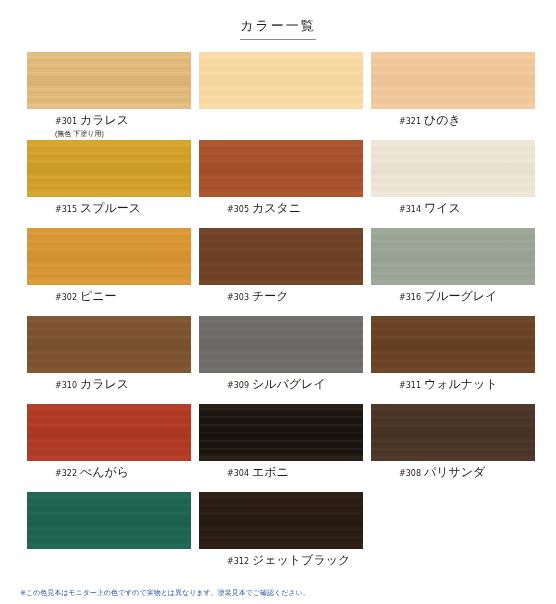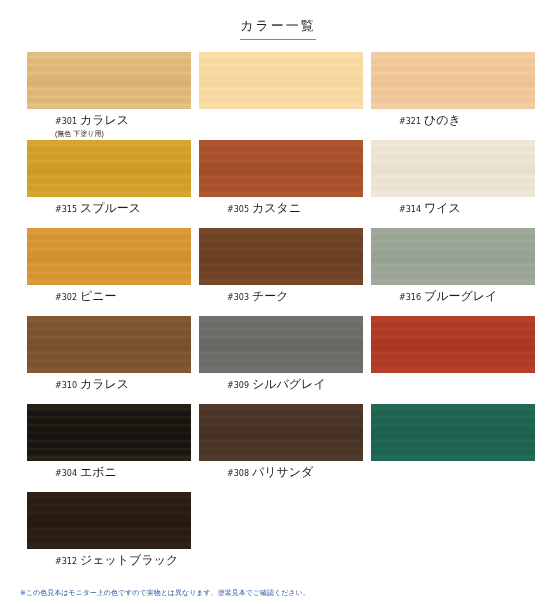--- a/index.html
+++ b/index.html
@@ -236,24 +236,42 @@
           <div class="grain" style="opacity: 0.35; background: linear-gradient(rgb(124, 123, 119) 0%, transparent 18%, transparent 42%, rgb(93, 92, 89) 52%, transparent 62%, transparent 84%, rgb(124, 123, 119) 100%);"></div>
         </div>
         <div class="labels">
           <div class="label-row">
             <span class="code">#309</span>
             <span class="name">シルバグレイ</span>
           </div>
         </div>
       </div>
       <div class="cell">
+        <div class="swatch" style="background: rgb(106, 66, 37);">
+          <div class="grain" style="background: repeating-linear-gradient(0deg, rgb(86, 52, 27) 0px, transparent 1px, transparent 3px, rgb(123, 81, 49) 4px, transparent 5px, transparent 8px);"></div>
+          <div class="grain" style="opacity: 0.35; background: linear-gradient(rgb(123, 81, 49) 0%, transparent 18%, transparent 42%, rgb(86, 52, 27) 52%, transparent 62%, transparent 84%, rgb(123, 81, 49) 100%);"></div>
+        </div>
+        <div class="labels">
+          <div class="label-row">
+            <span class="code">#311</span>
+            <span class="name">ウォルナット</span>
+          </div>
+        </div>
+      </div>
+      <div class="cell">
         <div class="swatch" style="background: rgb(176, 58, 36);">
           <div class="grain" style="background: repeating-linear-gradient(0deg, rgb(152, 48, 28) 0px, transparent 1px, transparent 3px, rgb(192, 74, 50) 4px, transparent 5px, transparent 8px);"></div>
           <div class="grain" style="opacity: 0.35; background: linear-gradient(rgb(192, 74, 50) 0%, transparent 18%, transparent 42%, rgb(152, 48, 28) 52%, transparent 62%, transparent 84%, rgb(192, 74, 50) 100%);"></div>
         </div>
+        <div class="labels">
+          <div class="label-row">
+            <span class="code">#322</span>
+            <span class="name">べんがら</span>
+          </div>
+        </div>
       </div>
       <div class="cell">
         <div class="swatch" style="background: rgb(26, 21, 16);">
           <div class="grain" style="background: repeating-linear-gradient(0deg, rgb(13, 10, 7) 0px, transparent 1px, transparent 3px, rgb(74, 58, 40) 4px, transparent 5px, transparent 8px);"></div>
           <div class="grain" style="opacity: 0.35; background: linear-gradient(rgb(74, 58, 40) 0%, transparent 18%, transparent 42%, rgb(13, 10, 7) 52%, transparent 62%, transparent 84%, rgb(74, 58, 40) 100%);"></div>
         </div>
         <div class="labels">
           <div class="label-row">
             <span class="code">#304</span>
             <span class="name">エボニ</span>

